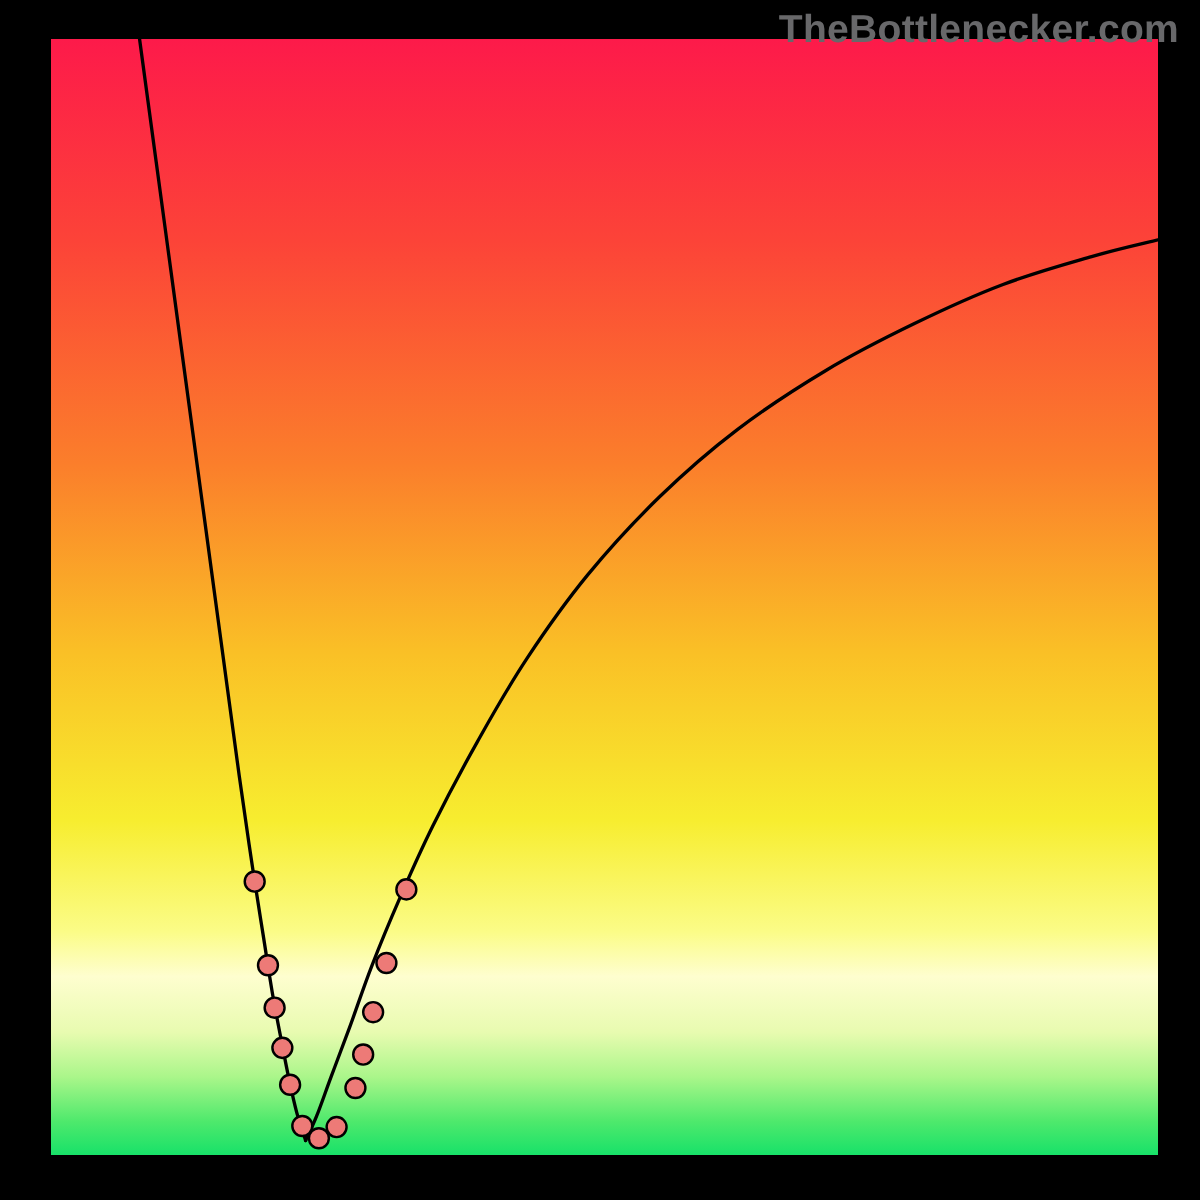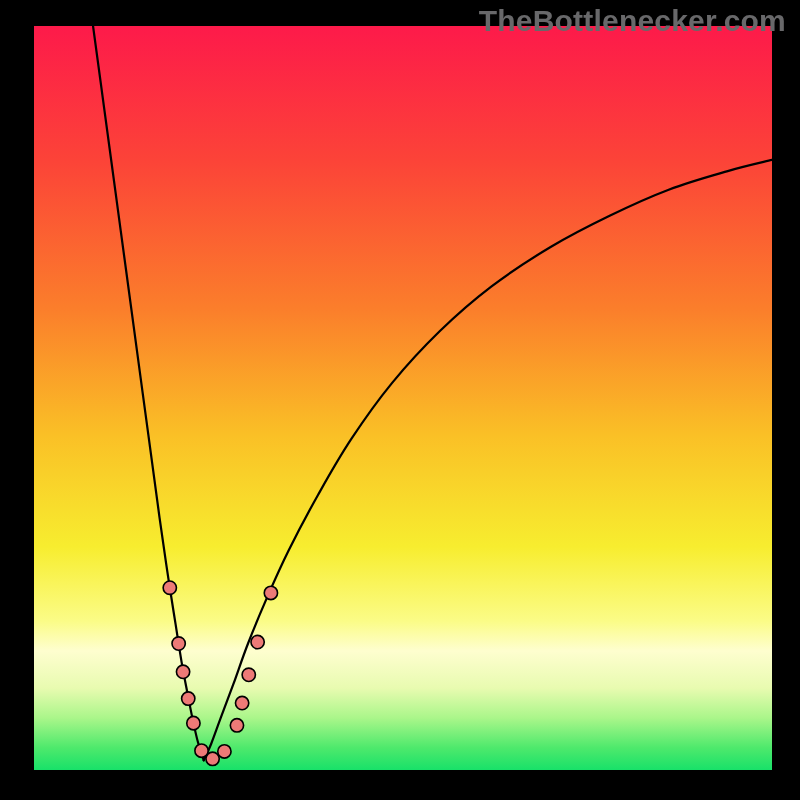--- a/index.html
+++ b/index.html
@@ -57,13 +57,13 @@
         <circle cx="242" cy="985" r="9.000000000000002" fill="#ed7a77" stroke="#000000" stroke-width="2.2"></circle>
         <circle cx="258" cy="975" r="9.000000000000002" fill="#ed7a77" stroke="#000000" stroke-width="2.2"></circle>
         <circle cx="275" cy="940" r="9.000000000000002" fill="#ed7a77" stroke="#000000" stroke-width="2.2"></circle>
         <circle cx="282" cy="910" r="9.000000000000002" fill="#ed7a77" stroke="#000000" stroke-width="2.2"></circle>
         <circle cx="291.00000000000006" cy="872" r="9.000000000000002" fill="#ed7a77" stroke="#000000" stroke-width="2.2"></circle>
         <circle cx="303" cy="828" r="9.000000000000002" fill="#ed7a77" stroke="#000000" stroke-width="2.2"></circle>
         <circle cx="321" cy="762" r="9.000000000000002" fill="#ed7a77" stroke="#000000" stroke-width="2.2"></circle>
       </g>
   </svg>
 </div>
-<div class="watermark" style="right: 14px; top: 4px; font-size: 30px;">TheBottlenecker.com</div>
+<div class="watermark" style="right: 14px; top: 4px; font-size: 26px;">TheBottlenecker.com</div>
 
 </body></html>

